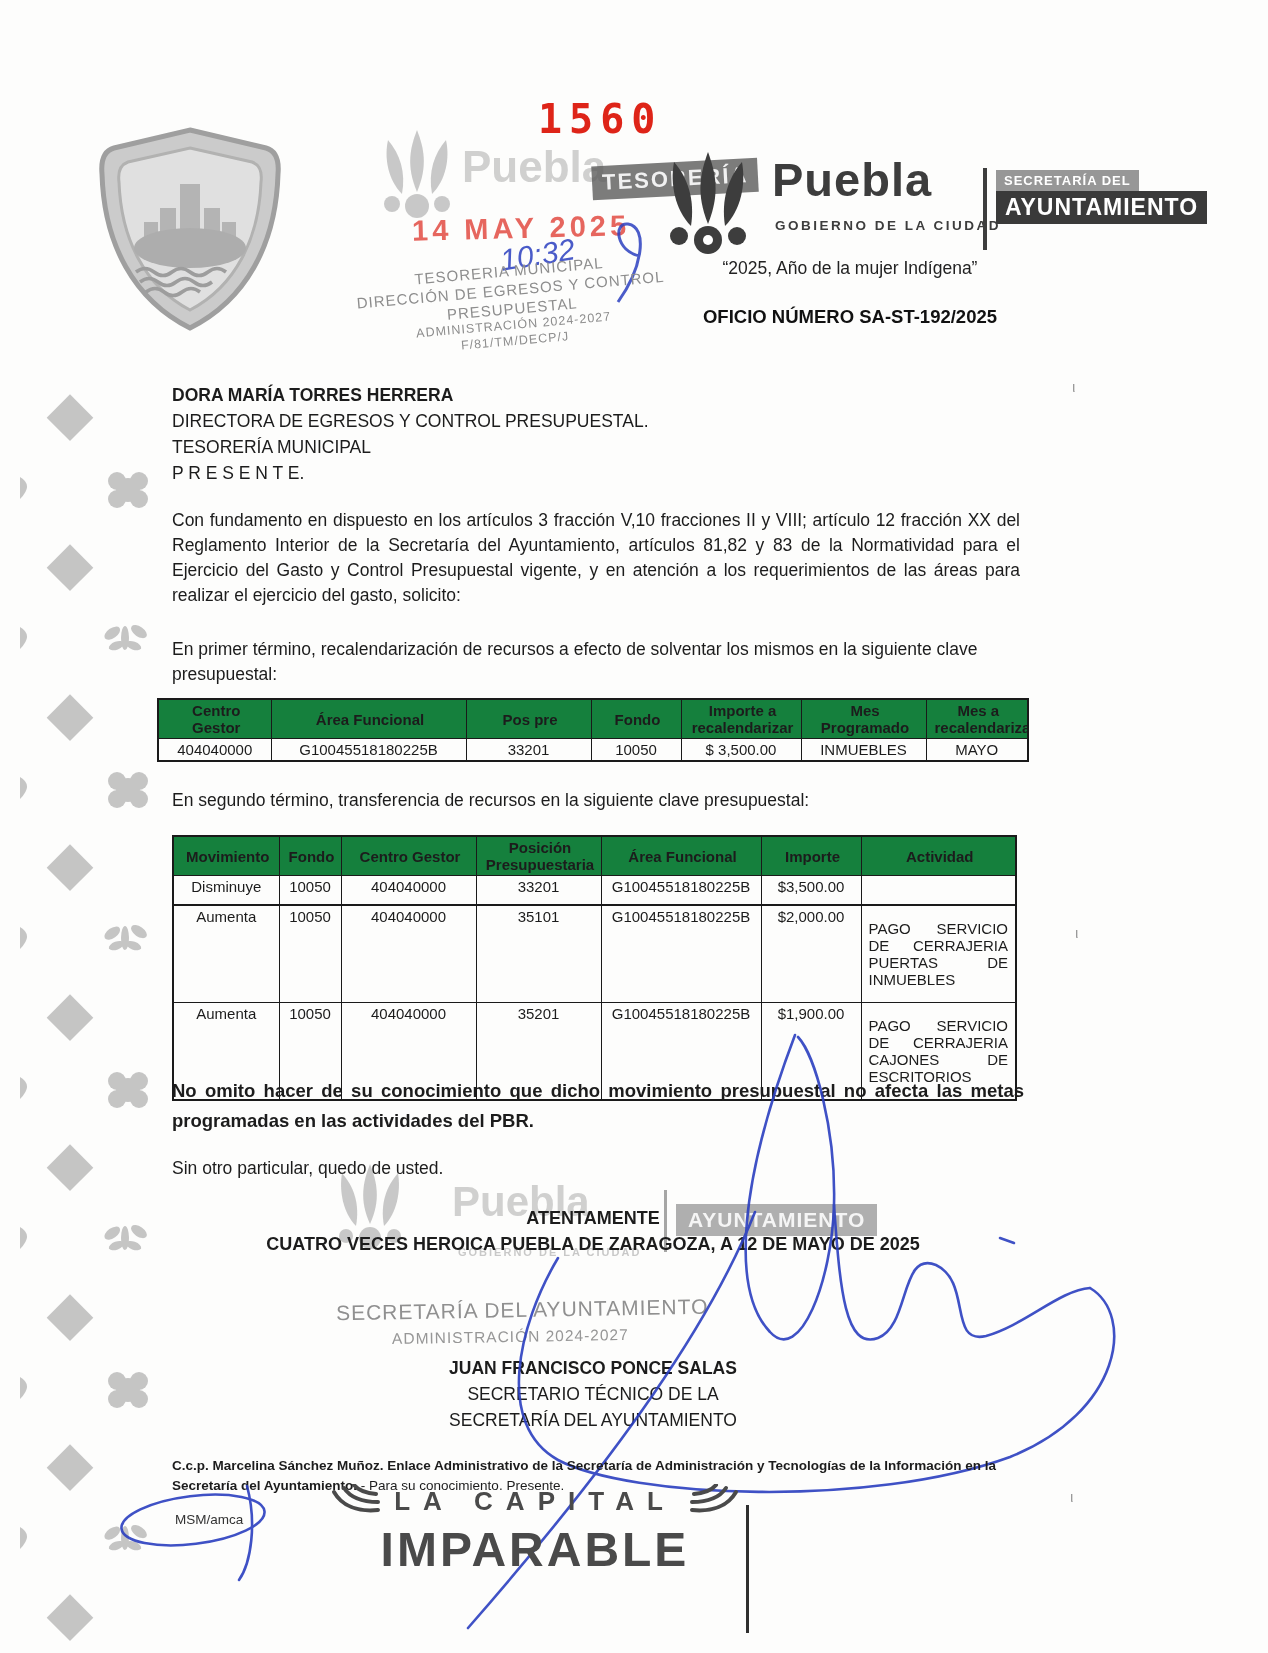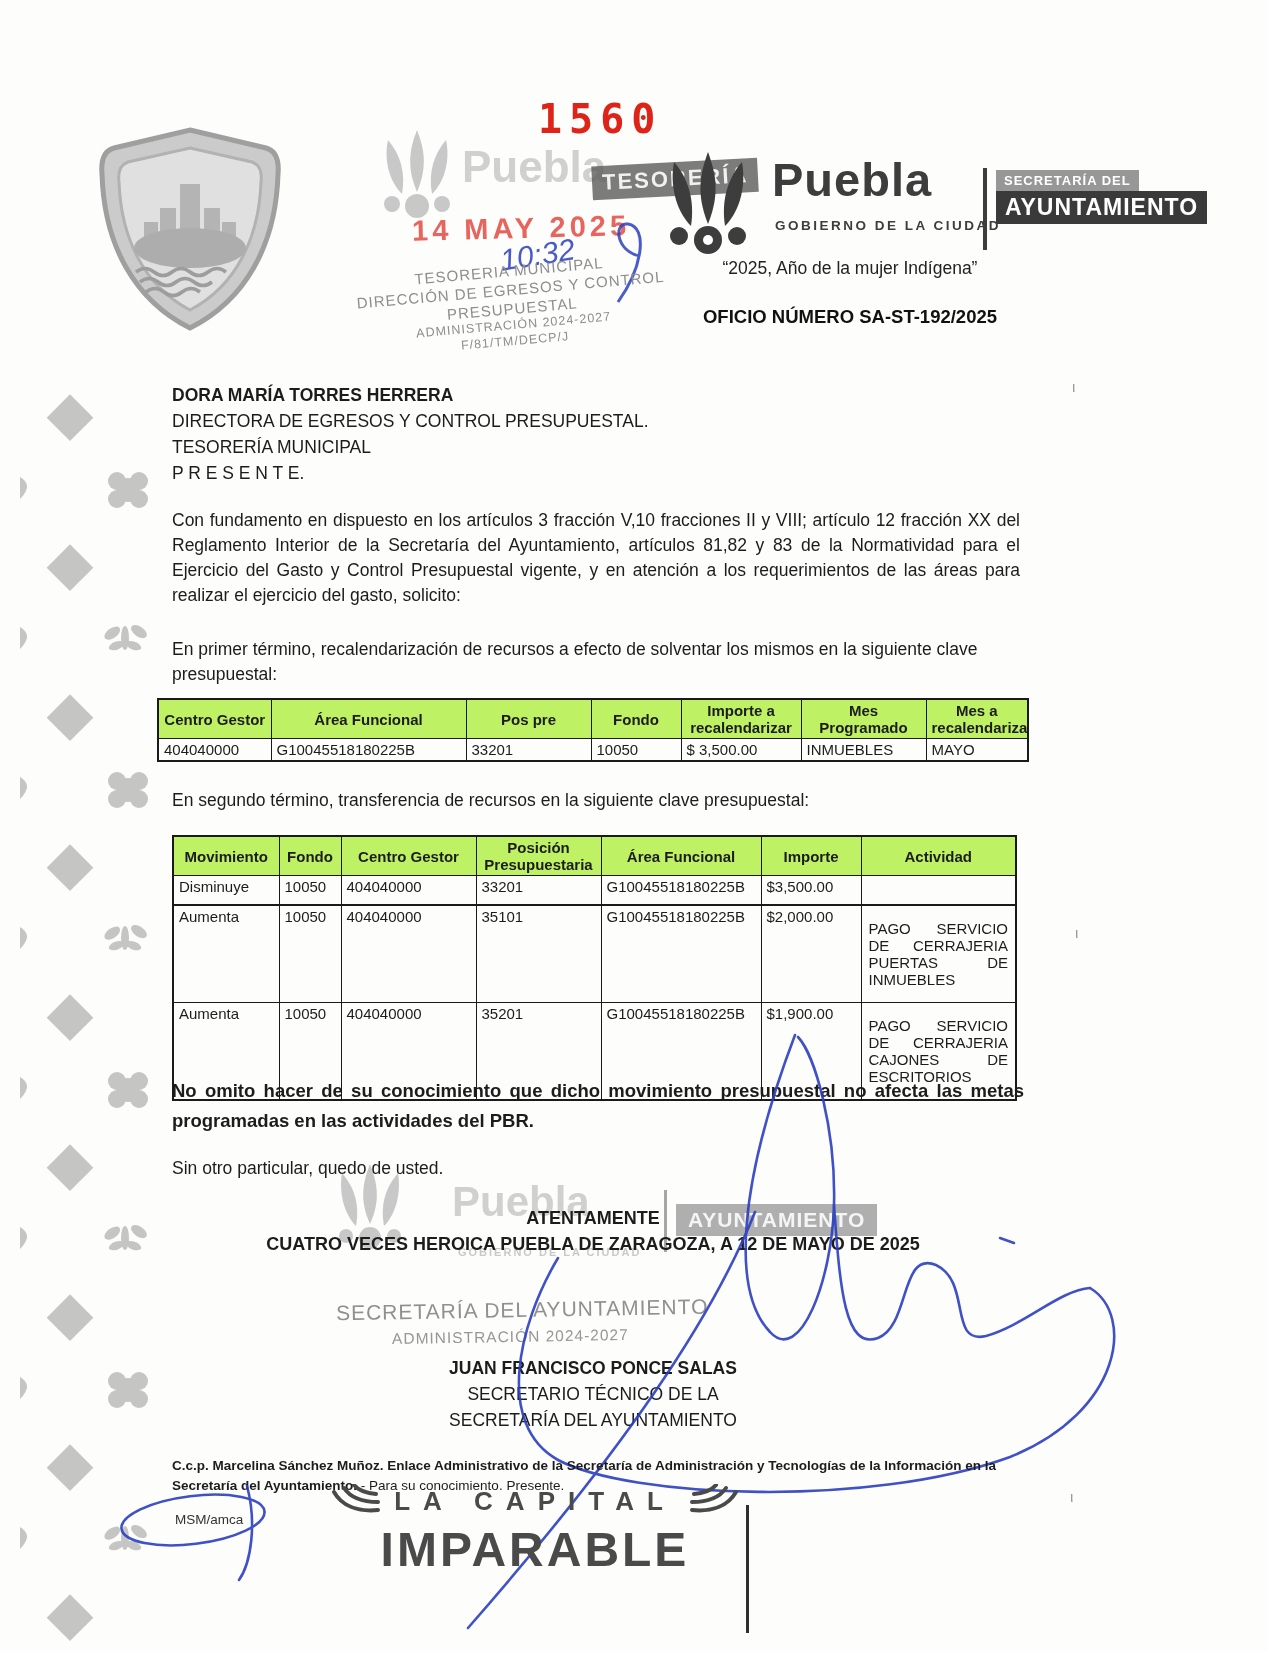--- a/index.html
+++ b/index.html
@@ -27,22 +27,22 @@
   .motto{font-size:17.5px;color:#222;}
   .oficio{font-size:18.5px;font-weight:bold;color:#111;}
   
   .addr{font-size:17.5px;line-height:26px;}
   .para{font-size:17.5px;line-height:25px;width:848px;}
   .note{font-size:18.5px;line-height:30px;font-weight:bold;width:852px;}
   
   table{border-collapse:collapse;table-layout:fixed;font-size:15px;}
   th,td{border:1px solid #1a1a1a;padding:2px 5px;overflow:hidden;}
   table{border:2px solid #1a1a1a;}
-  th{background:#bef264;font-weight:bold;vertical-align:middle;}
-  td{vertical-align:top;}
+  th{background:#15803d;font-weight:bold;vertical-align:middle;padding-left:8px;}
+  td{text-align:center;vertical-align:top;}
   .t2 td.act{text-align:justify;vertical-align:top;line-height:17px;padding:14px 7px;}
   .rowline td{border-bottom:2px solid #1a1a1a;}
   
   .sig-gray1{font-size:21px;color:#909090;letter-spacing:1px;}
   .sig-gray2{font-size:15.5px;color:#979797;letter-spacing:1px;}
   .sigline{font-size:17.5px;line-height:26px;}
   
   .ccp{font-size:13.5px;line-height:20px;width:850px;}
   .initials{font-size:13.5px;color:#333;}
   .slogan-top{font-size:26px;font-weight:800;letter-spacing:13px;color:#4a4a4a;}

